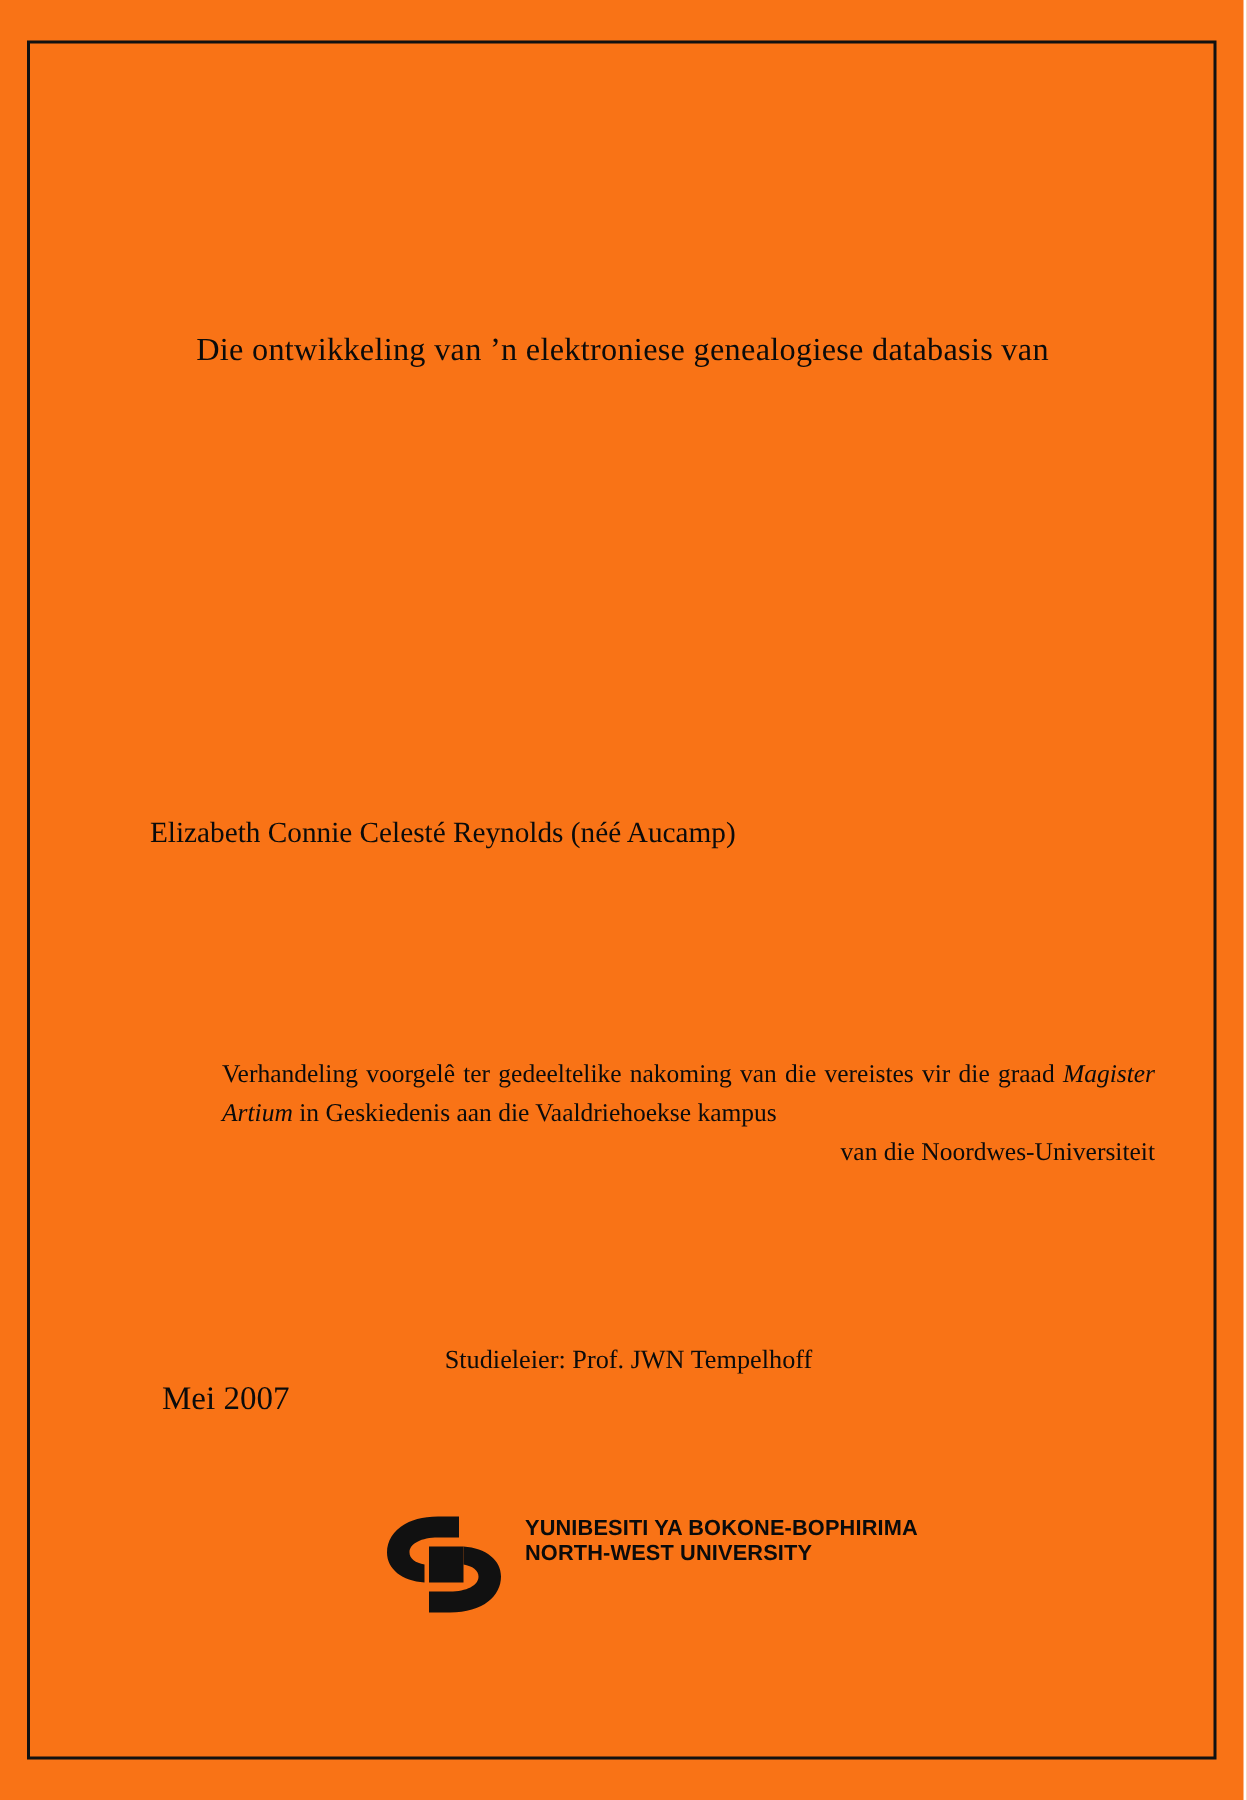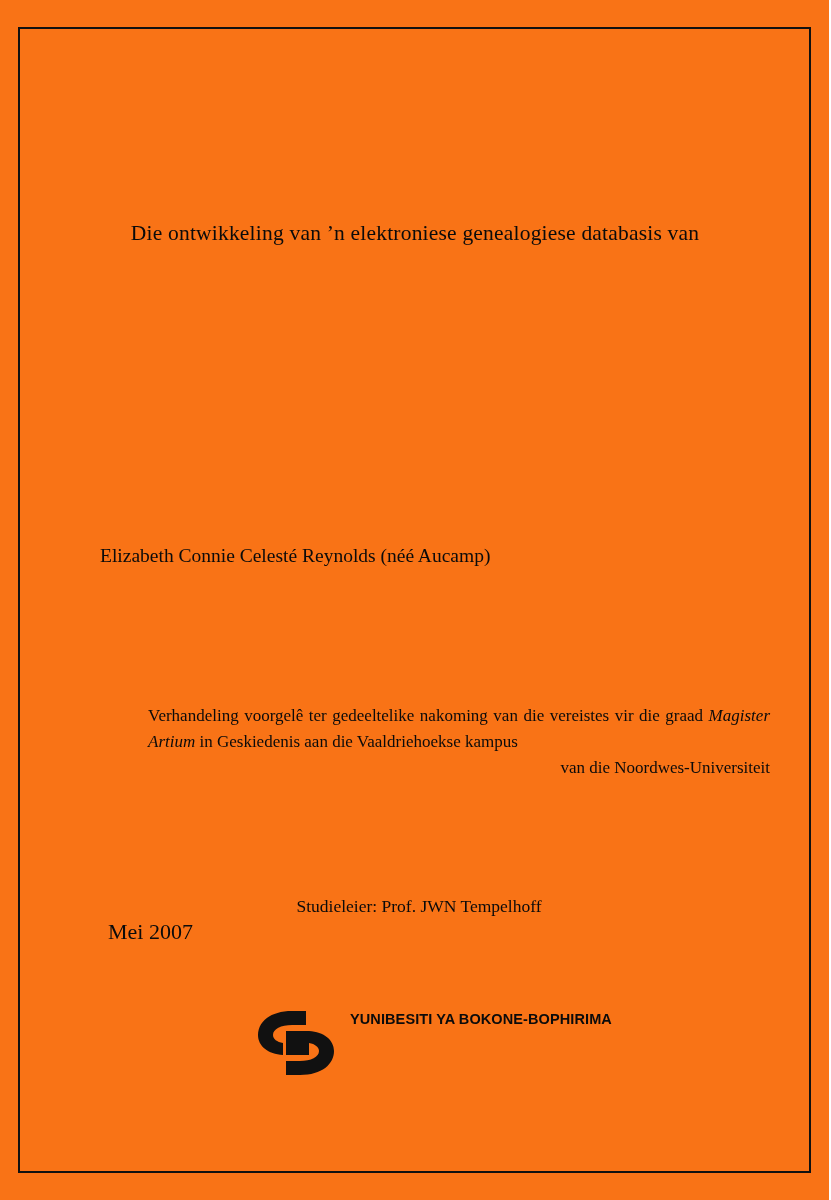--- a/index.html
+++ b/index.html
@@ -162,17 +162,18 @@
     <div class="logo-block">
       <div class="logo-mark">
         <svg width="92" height="76" viewBox="0 0 92 76" xmlns="http://www.w3.org/2000/svg">
           <path d="M42 6 C20 6, 8 17, 8 30 C8 41, 18 49, 33 50 L33 38 C27 37, 23 34, 23 30 C23 24, 31 20, 42 20 L56 20 L56 6 Z" fill="#111111"></path>
           <path d="M50 70 C72 70, 84 59, 84 46 C84 35, 74 27, 59 26 L59 38 C65 39, 69 42, 69 46 C69 52, 61 56, 50 56 L36 56 L36 70 Z" fill="#111111"></path>
           <rect x="36" y="26" width="23" height="24" fill="#111111"></rect>
         </svg>
       </div>
       <div class="logo-text">
         <span>YUNIBESITI YA BOKONE-BOPHIRIMA</span>
+        <span>NORTH-WEST UNIVERSITY</span>
       </div>
     </div>
 
   </div>
 </div>
 
 </body></html>

